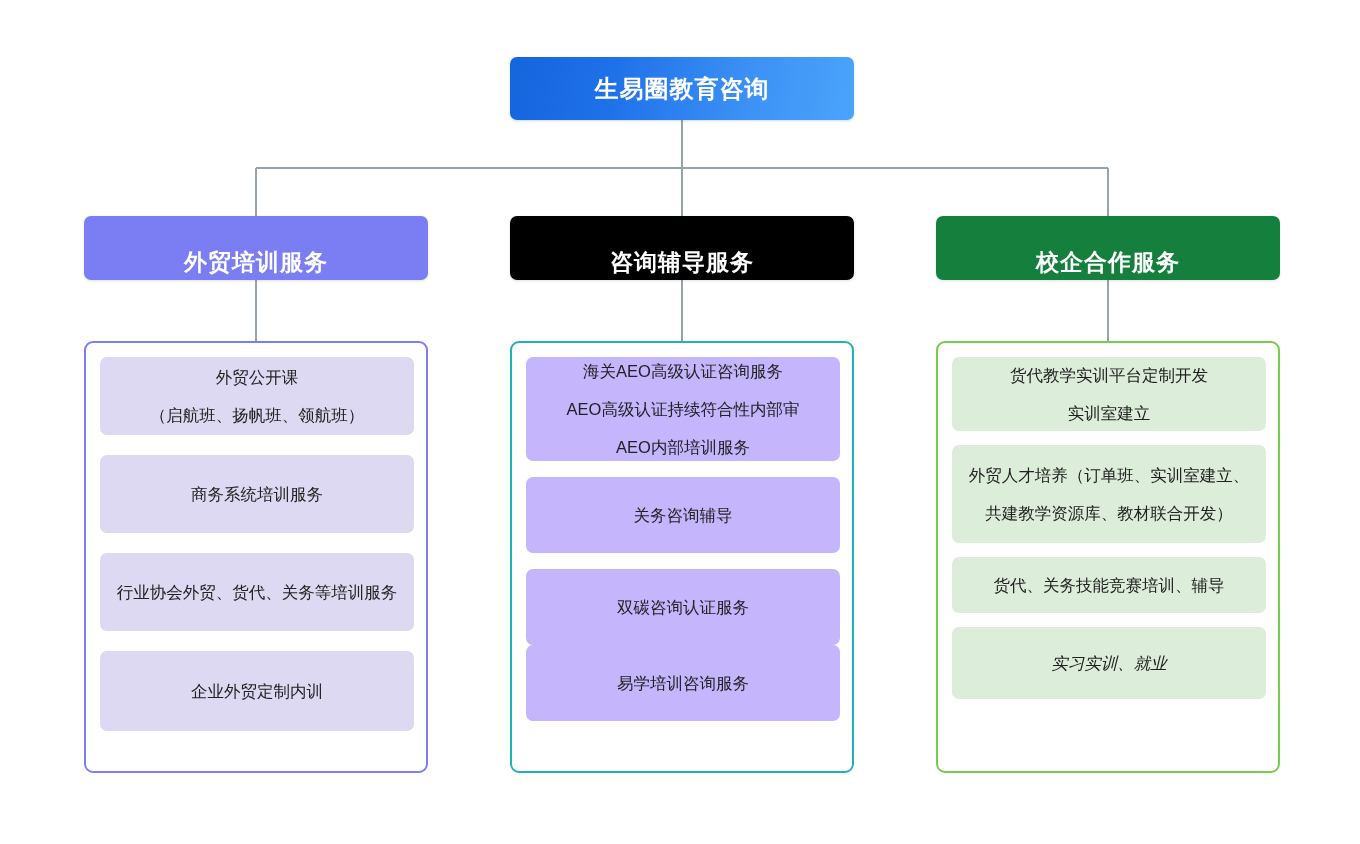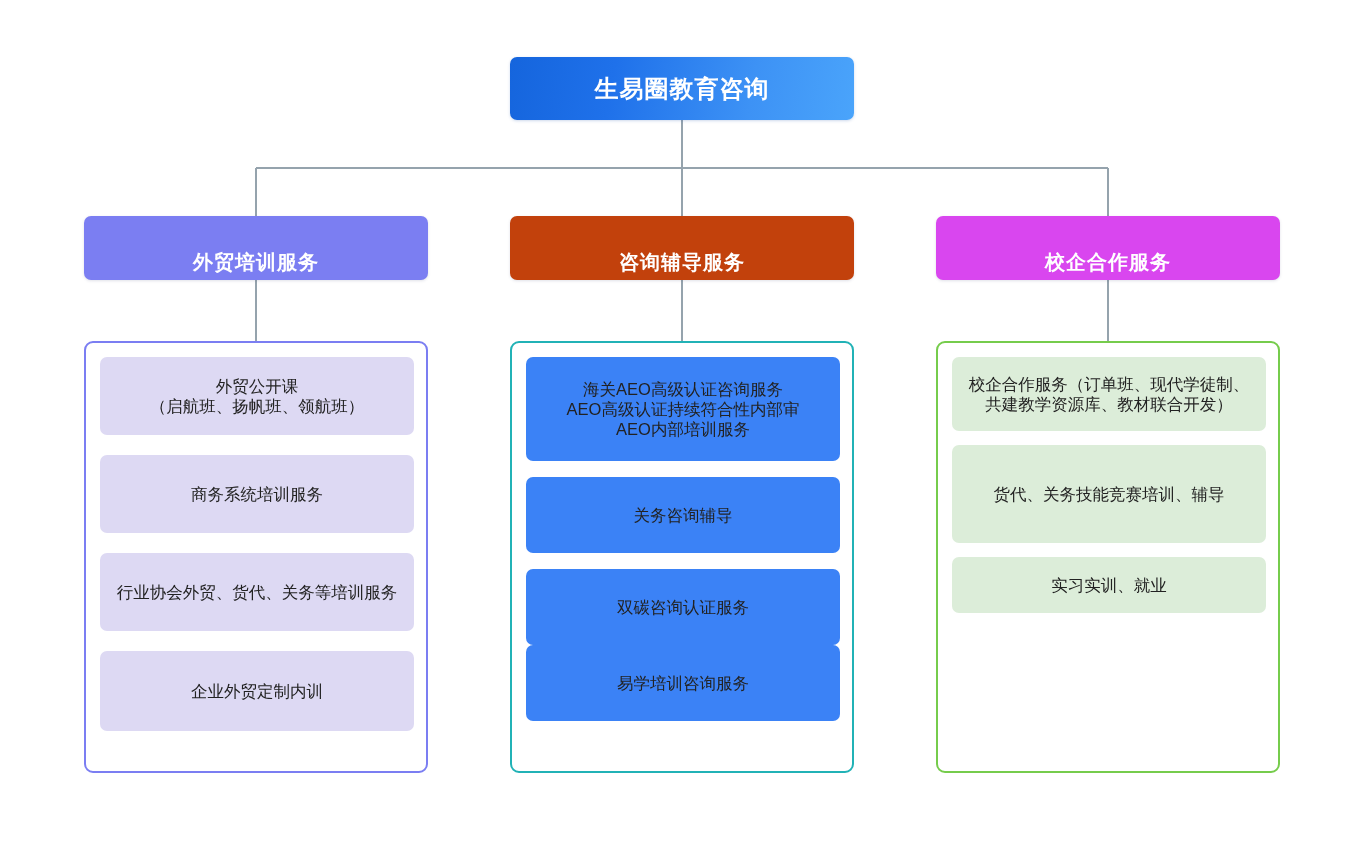--- a/index.html
+++ b/index.html
@@ -67,21 +67,21 @@
   .branch-header {
     height: 64px;
     border-radius: 7px;
     display: flex;
     align-items: center;
     justify-content: center;
     box-shadow: 0 1px 3px rgba(60, 70, 110, 0.16);
   }
   .branch-header .branch-title {
     color: #ffffff;
-    font-size: 20px;
+    font-size: 23px;
     font-weight: bold;
     letter-spacing: 1px;
     margin-top: 28px;
   }
 
   .items-panel {
     position: absolute;
     top: 125px;               
     left: 0;
     width: 344px;
@@ -99,35 +99,35 @@
   .service-item {
     box-sizing: border-box;
     width: 314px;
     border-radius: 7px;
     display: flex;
     align-items: center;
     justify-content: center;
     text-align: center;
     color: #222222;
     font-size: 16.5px;
-    line-height: 20px;
+    line-height: 38px;
     padding: 6px 10px;
     white-space: pre-line;
   }
 
   
   .col-0 .branch-header { background: #7b7ef2; }
   .col-0 .items-panel   { border-color: #7b7ef2; }
   .col-0 .service-item  { background: #ddd9f3; }
 
-  .col-1 .branch-header { background: #c2410c; }
+  .col-1 .branch-header { background: #000000; }
   .col-1 .items-panel   { border-color: #21b2b6; }
-  .col-1 .service-item  { background: #3b82f6; }
-
-  .col-2 .branch-header { background: #d946ef; text-align: center; }
+  .col-1 .service-item  { background: #c4b5fd; }
+
+  .col-2 .branch-header { background: #15803d; text-align: center; }
   .col-2 .items-panel   { border-color: #76cc4c; }
   .col-2 .service-item  { background: #dcedd9; }
 
   
   .col-0 .service-item:nth-child(1) { height: 78px; margin-bottom: 20px; }
   .col-0 .service-item:nth-child(2) { height: 78px; margin-bottom: 20px; }
   .col-0 .service-item:nth-child(3) { height: 78px; margin-bottom: 20px; }
   .col-0 .service-item:nth-child(4) { height: 80px; }
 
   .col-1 .service-item:nth-child(1) { height: 104px; margin-bottom: 16px; }
@@ -191,19 +191,21 @@
       <div class="service-item">双碳咨询认证服务</div>
       <div class="service-item">易学培训咨询服务</div>
     </div>
   </div>
 
   <div class="column col-2">
     <div class="branch-header">
       <span class="branch-title">校企合作服务</span>
     </div>
     <div class="items-panel">
-      <div class="service-item">校企合作服务（订单班、现代学徒制、共建教学资源库、教材联合开发）</div>
+      <div class="service-item">货代教学实训平台定制开发
+实训室建立</div>
+      <div class="service-item">外贸人才培养（订单班、实训室建立、共建教学资源库、教材联合开发）</div>
       <div class="service-item">货代、关务技能竞赛培训、辅导</div>
       <div class="service-item">实习实训、就业</div>
     </div>
   </div>
 
 </div>
 
 </body></html>

